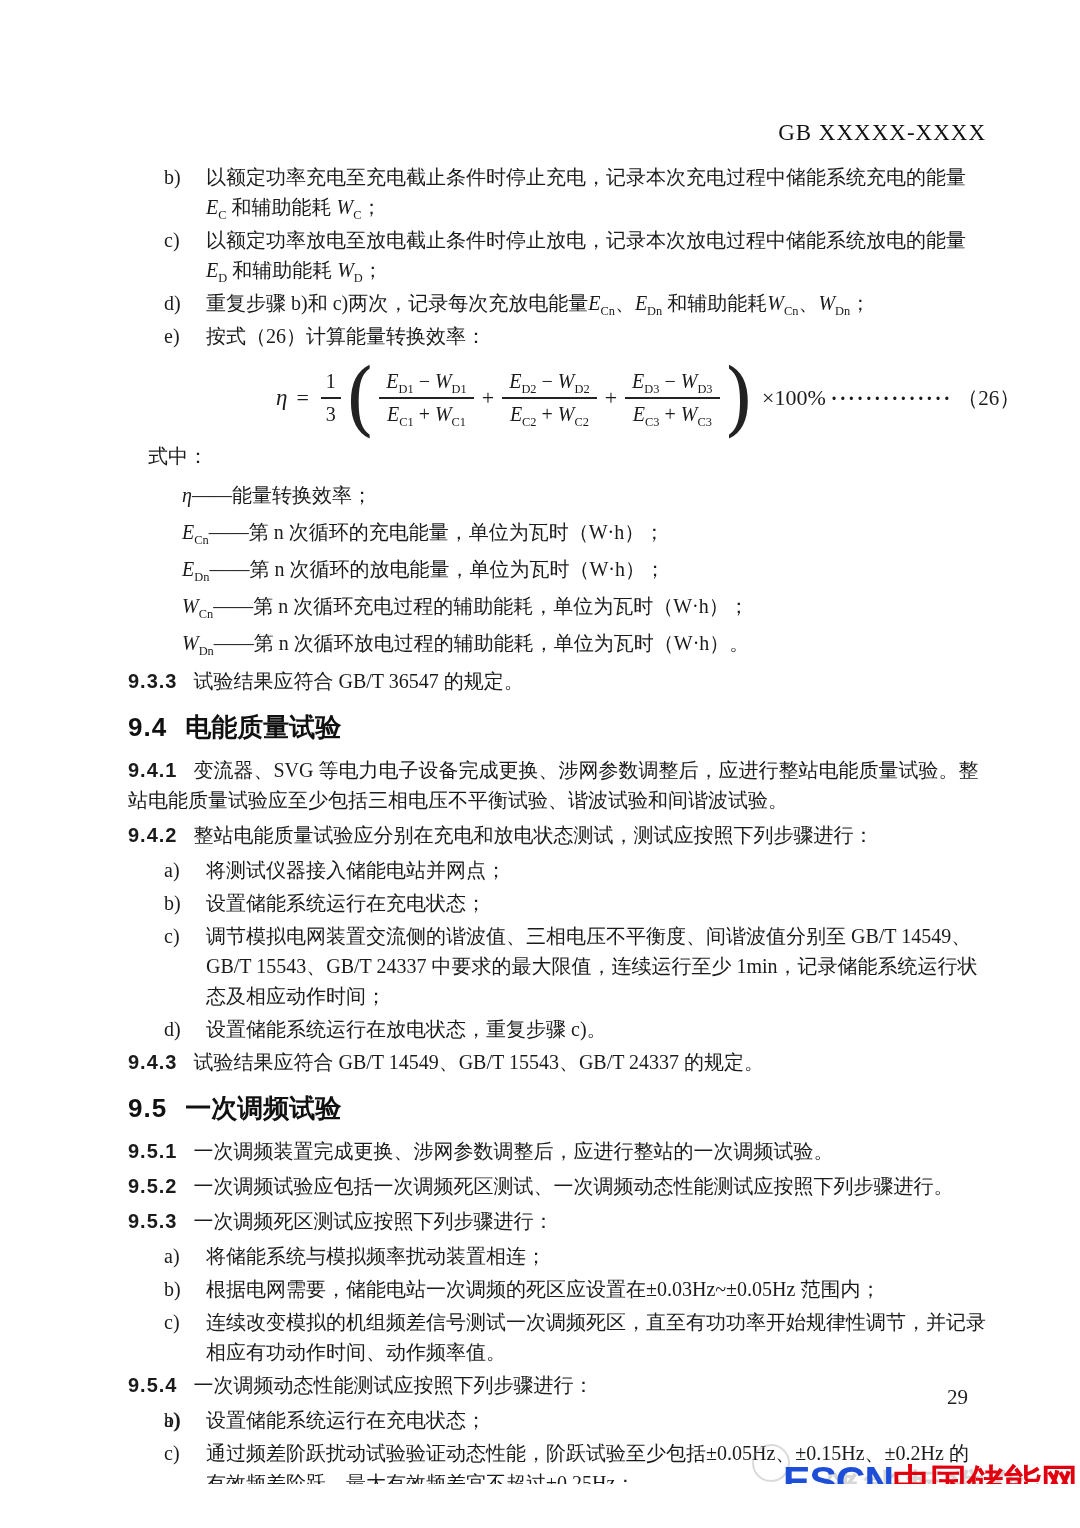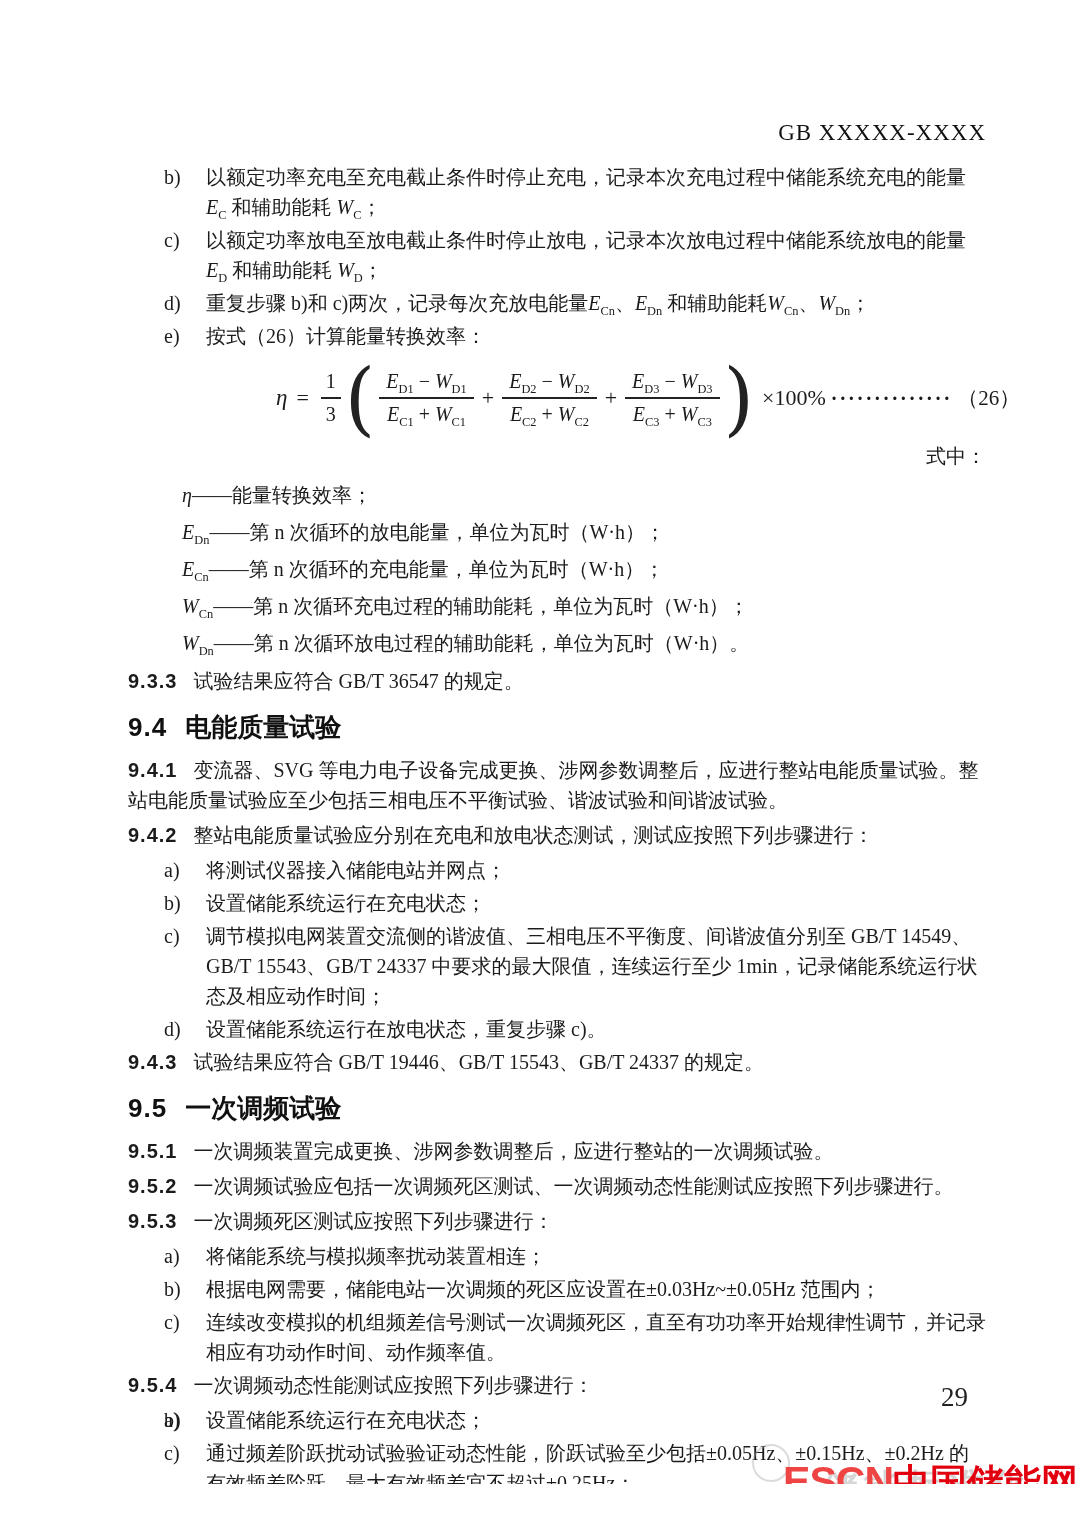--- a/index.html
+++ b/index.html
@@ -59,26 +59,26 @@
     font-size:78px; line-height:0.8; font-weight:400; color:#222;
     transform:scaleY(1.02); margin:0 1px;
   }
   .plusop { font-size:22px; margin:0 5px; }
   .mult { font-size:22px; margin-left:7px; }
   .dots { font-size:20px; font-weight:bold; letter-spacing:2px; margin:0 5px; }
   .eqnum { font-size:21px; }
   .var { font-family:"Liberation Serif","DejaVu Serif",serif; font-style:italic; }
   .var sub { font-style:normal; font-size:0.62em; line-height:0; }
   
-  .where { padding-left:20px; margin:8px 0 10px;text-align:right; }
+  .where { padding-left:20px; margin:8px 0 10px; }
   .def { padding-left:54px; margin-bottom:9px; line-height:28px; }
   
   .page-number {
     position:absolute; top:1382px; right:112px;
-    font-family:"Liberation Serif",serif; font-size:27px; color:#222;
+    font-family:"Liberation Serif",serif; font-size:21px; color:#222;
   }
   .footer-logo {
     position:absolute; top:1466px; right:2px;
     display:flex; align-items:baseline;
     font-family:"Liberation Sans","DejaVu Sans",sans-serif;
     font-weight:700; white-space:nowrap;
   }
   .logo-escn { font-size:41px; letter-spacing:-1px; }
   .logo-cn { font-size:37px; letter-spacing:0px; }
   .footer-watermark {
@@ -141,22 +141,22 @@
     </span>
     <span class="paren">)</span>
     <span class="mult">×100%</span>
     <span class="dots">··············</span>
     <span class="eqnum">（26）</span>
   </div>
 
   <p class="where">式中：</p>
 
   <p class="def"><i class="var">η</i>——能量转换效率；</p>
+  <p class="def"><i class="var">E<sub>Cn</sub></i>——第 n 次循环的充电能量，单位为瓦时（W·h）；</p>
   <p class="def"><i class="var">E<sub>Dn</sub></i>——第 n 次循环的放电能量，单位为瓦时（W·h）；</p>
-  <p class="def"><i class="var">E<sub>Cn</sub></i>——第 n 次循环的充电能量，单位为瓦时（W·h）；</p>
   <p class="def"><i class="var">W<sub>Cn</sub></i>——第 n 次循环充电过程的辅助能耗，单位为瓦时（W·h）；</p>
   <p class="def"><i class="var">W<sub>Dn</sub></i>——第 n 次循环放电过程的辅助能耗，单位为瓦时（W·h）。</p>
 
   <p class="clause">
     <span class="clause-num">9.3.3</span><span>试验结果应符合 GB/T 36547 的规定。</span>
   </p>
 
   <div class="h2">
     <span class="h2-num">9.4</span><span>电能质量试验</span>
   </div>
@@ -179,21 +179,21 @@
   <div class="step">
     <span class="step-label">c)</span>
     <span class="step-body">调节模拟电网装置交流侧的谐波值、三相电压不平衡度、间谐波值分别至 GB/T 14549、GB/T 15543、GB/T 24337 中要求的最大限值，连续运行至少 1min，记录储能系统运行状态及相应动作时间；</span>
   </div>
   <div class="step">
     <span class="step-label">d)</span>
     <span class="step-body">设置储能系统运行在放电状态，重复步骤 c)。</span>
   </div>
 
   <p class="clause">
-    <span class="clause-num">9.4.3</span><span>试验结果应符合 GB/T 19446、GB/T 15543、GB/T 24337 的规定。</span>
+    <span class="clause-num">9.4.3</span><span>试验结果应符合 GB/T 14549、GB/T 15543、GB/T 24337 的规定。</span>
   </p>
 
   <div class="h2">
     <span class="h2-num">9.5</span><span>一次调频试验</span>
   </div>
 
   <p class="clause">
     <span class="clause-num">9.5.1</span><span>一次调频装置完成更换、涉网参数调整后，应进行整站的一次调频试验。</span>
   </p>
   <p class="clause">
@@ -231,17 +231,17 @@
     <span class="step-label">c)</span>
     <span class="step-body">通过频差阶跃扰动试验验证动态性能，阶跃试验至少包括±0.05Hz、±0.15Hz、±0.2Hz 的有效频差阶跃，最大有效频差宜不超过±0.25Hz；</span>
   </div>
 
   <div class="page-number">29</div>
 
   <div class="watermark-circle"></div>
   <div class="footer-watermark">储能标准化</div>
 
   <div class="footer-logo">
-    <span class="logo-escn" style="color: #ef4444; text-align: right;">ESCN</span>
+    <span class="logo-escn" style="color: #1d4ed8; text-align: right;">ESCN</span>
       <span class="logo-cn" style="color: rgb(226, 0, 15);">中国储能网</span>
   </div>
 
 </div>
 
 </body></html>

